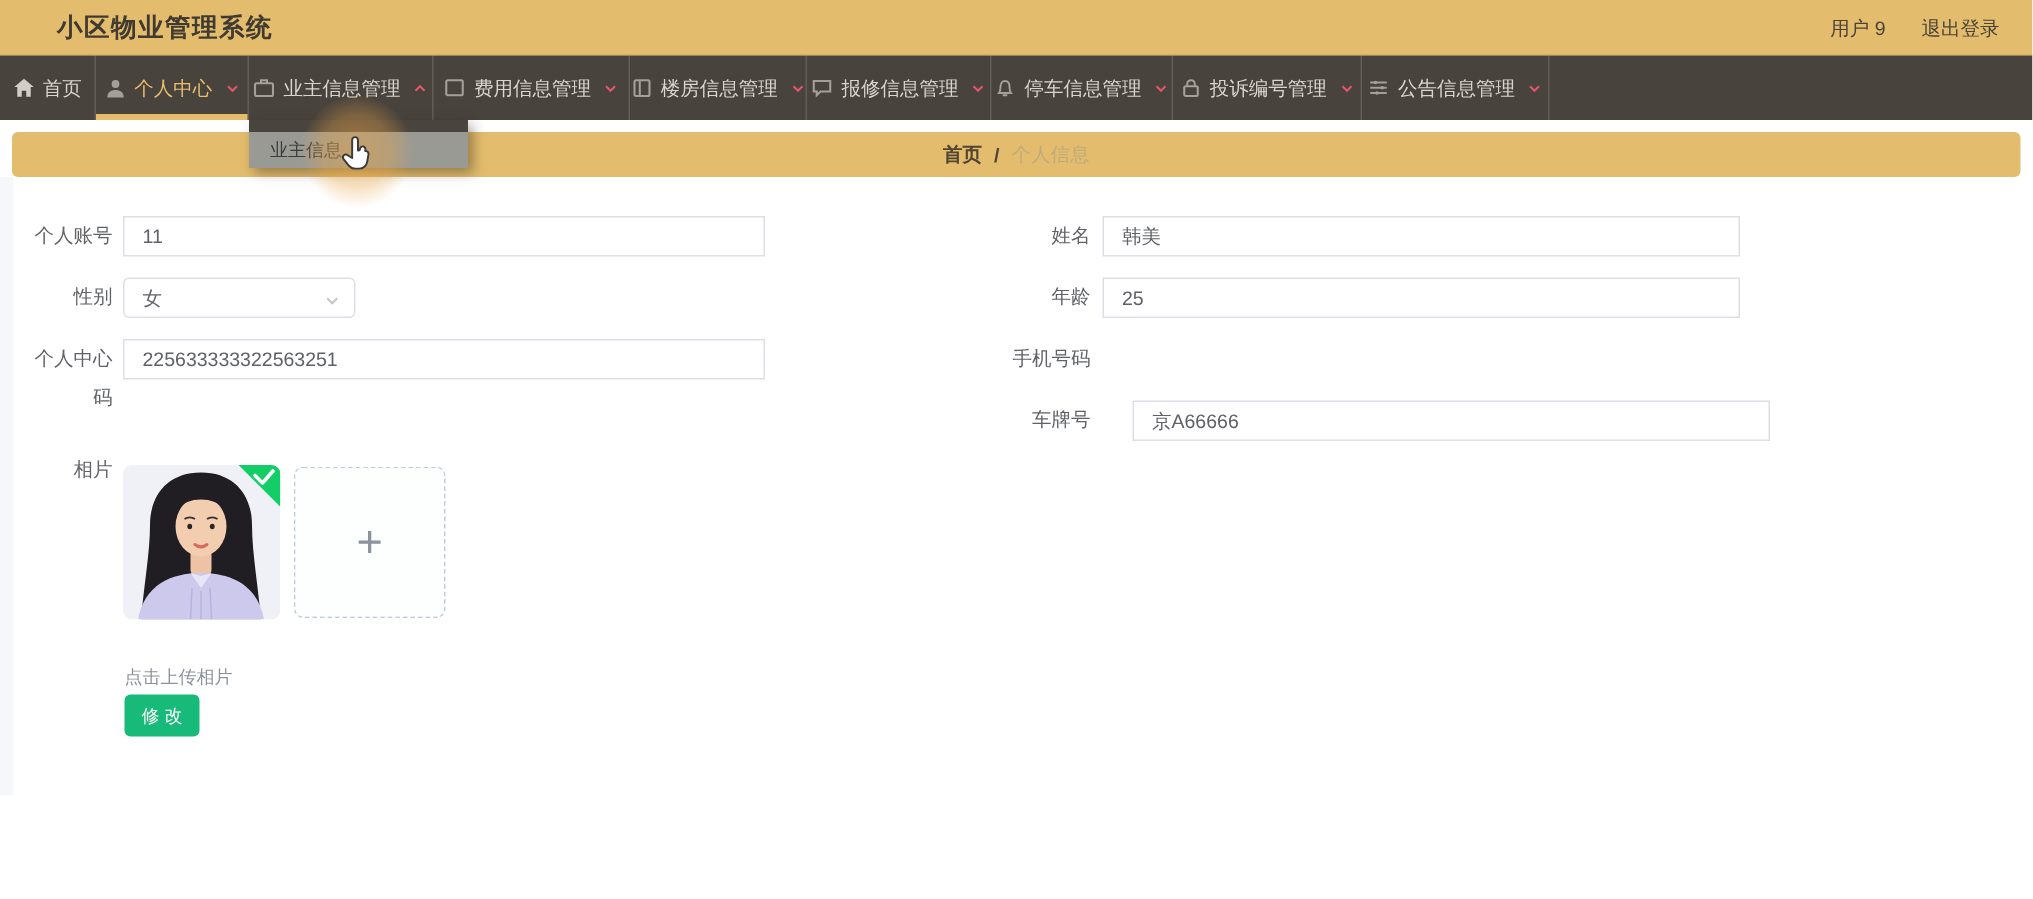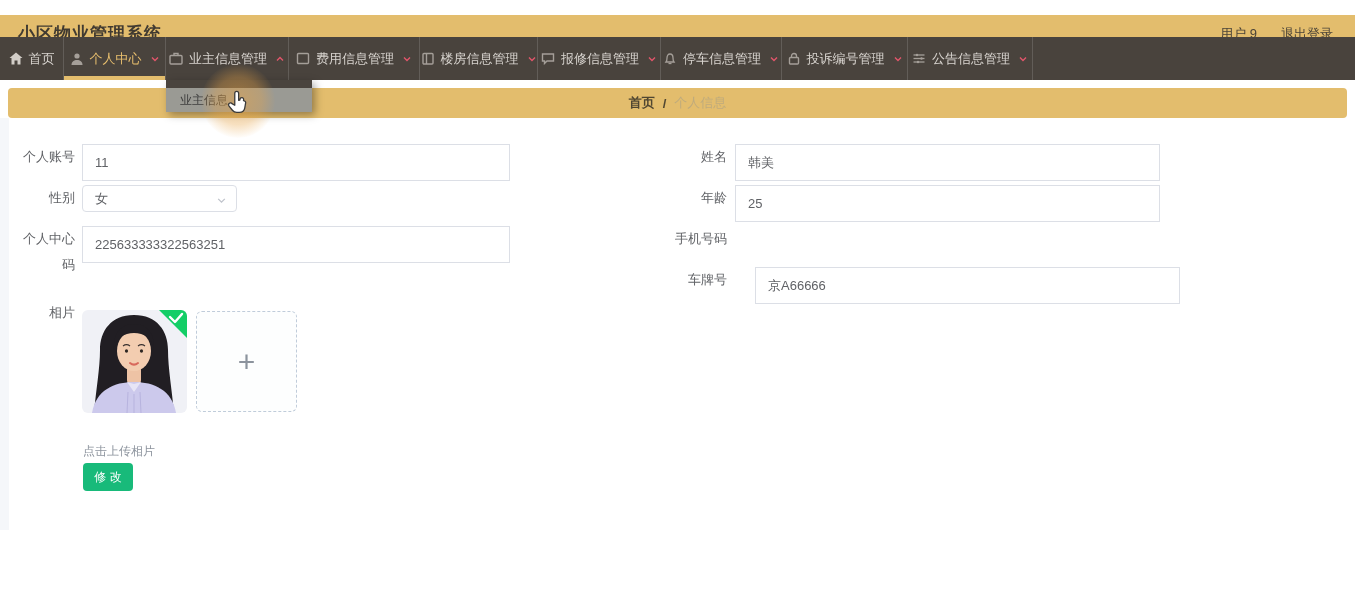--- a/index.html
+++ b/index.html
@@ -1,23 +1,23 @@
 <!DOCTYPE html>
 <html><head>
 <meta charset="utf-8">
 <style>
   * { margin:0; padding:0; box-sizing:border-box; }
   html,body { width:1355px; height:599px; background:#fff; overflow:hidden;
               font-family:"Liberation Sans","DejaVu Sans",sans-serif; }
   #app { position:relative; width:1355px; height:599px; background:#fff; }
 
   
-  .header { position:absolute; left:0; top:15px; width:1355px; height:37px;
+  .header { position:absolute; left:0; top:0; width:1355px; height:37px;
             background:#e3bd6d; border-bottom:1px solid #d8b162;
-            display:flex; align-items:center; }
+            display:flex; align-items:center;padding-left:20px; }
   .header-title { margin-left:18px; font-size:17px; font-weight:bold; color:#403a31; letter-spacing:1px; }
   .header-right { position:absolute; right:22px; top:0; height:37px; display:flex; align-items:center; gap:24px; }
   .header-right span { font-size:13px; color:#4a4338; cursor:pointer; }
 
   
   .nav { position:absolute; left:0; top:37px; width:1355px; height:43px;
          background:#49433d; display:flex; }
   .nav-item { height:43px; display:flex; align-items:center; justify-content:center;
               gap:6px; border-right:1px solid rgba(255,255,255,0.14);
               color:#d9d5d0; font-size:13px; cursor:pointer; position:relative; }
@@ -48,21 +48,21 @@
                 align-items:center; justify-content:center; gap:8px; font-size:13px; }
   .bc-root { color:#504631; font-weight:bold; cursor:pointer; }
   .bc-sep  { color:#504631; font-weight:bold; }
   .bc-current { color:#bfab7c; }
 
   
   .left-strip { position:absolute; left:0; top:118px; width:9px; height:412px; background:#f5f7fa; }
   .content { position:absolute; left:0; top:118px; width:1355px; height:481px; background:transparent; }
 
   .f-label { position:absolute; font-size:13px; color:#606266; text-align:right; line-height:26px; }
-  .f-input { position:absolute; height:37px; border:1px solid #dcdfe6; border-radius:0;
+  .f-input { position:absolute; height:27px; border:1px solid #dcdfe6; border-radius:0;
              font-size:13px; color:#606266; padding:0 12px; background:#fff; outline:none;
              font-family:"Liberation Sans","DejaVu Sans",sans-serif; }
   .f-select { position:absolute; height:27px; border:1px solid #dcdfe6; border-radius:4px;
               background:#fff; display:flex; align-items:center; padding:0 12px;
               font-size:13px; color:#606266; cursor:pointer; }
   .f-select .sel-caret { position:absolute; right:9px; top:8px; color:#c0c4cc; }
 
   .id-label { position:absolute; left:20px; top:144px; width:55px; font-size:13px;
               color:#606266; text-align:right; line-height:26px; }
 

